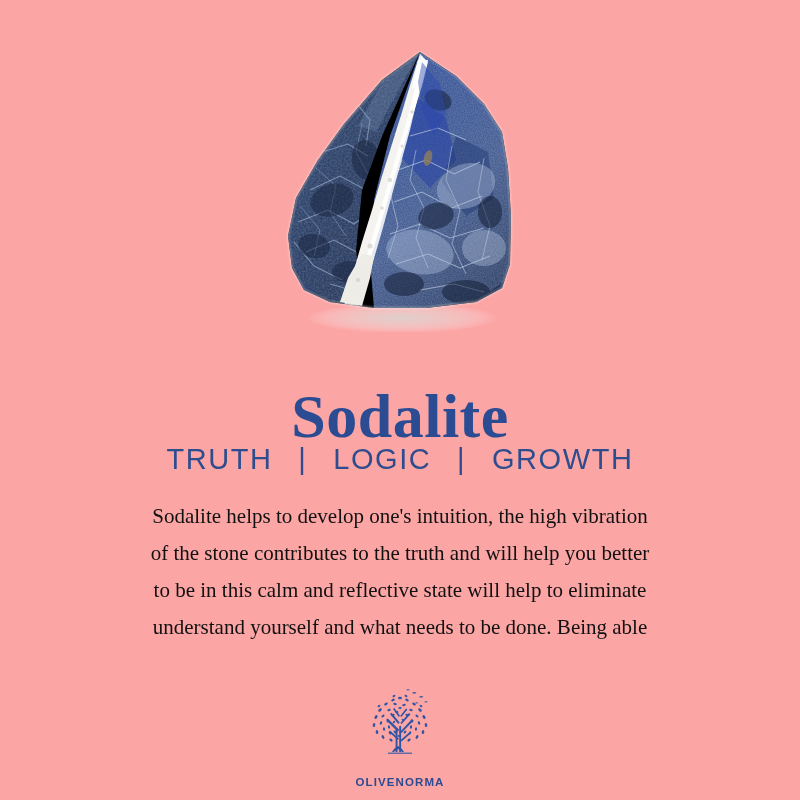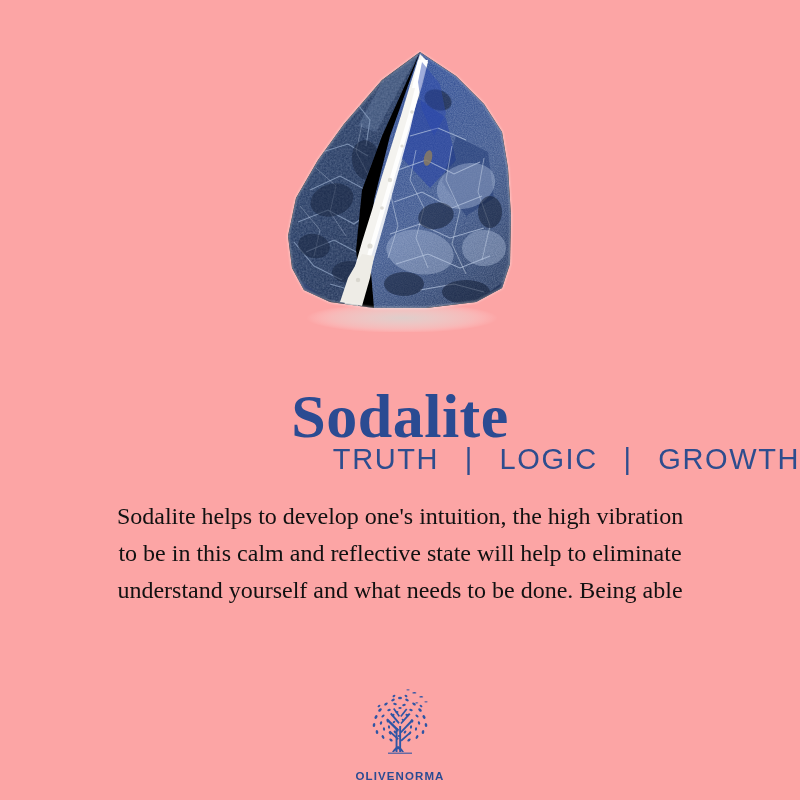--- a/index.html
+++ b/index.html
@@ -56,21 +56,21 @@
     color: #2b4b92;
     white-space: nowrap;
   }
 
   
   .keywords {
     position: absolute;
     left: 0;
     top: 440px;
     width: 800px;
-    text-align: right;
+    text-align: center;
     font-family: "Liberation Sans", "DejaVu Sans", sans-serif;
     font-size: 29px;
     font-weight: 400;
     line-height: 38px;
     letter-spacing: 1.6px;
     color: #2e4d8e;
     white-space: nowrap;
   }
   .keywords .sep {
     display: inline-block;
@@ -80,21 +80,21 @@
   }
 
   
   .description {
     position: absolute;
     left: 20px;
     top: 498px;
     width: 760px;
     text-align: center;
     font-family: "Liberation Serif", "DejaVu Serif", serif;
-    font-size: 24px;
+    font-size: 21px;
     line-height: 37px;
     color: #111111;
   }
   .description .line {
     display: block;
     white-space: nowrap;
   }
 
   
   .logo {
@@ -105,21 +105,21 @@
     text-align: center;
   }
   .logo-mark {
     display: block;
     margin: 0 auto;
     width: 76px;
     height: 72px;
   }
   .logo-word {
     display: block;
-    margin-top: 10px;
+    margin-top: 16px;
     font-family: "Liberation Sans", "DejaVu Sans", sans-serif;
     font-size: 11.5px;
     font-weight: 700;
     letter-spacing: 1.1px;
     color: #2b4b92;
   }
 </style>
 </head>
 <body>
 
@@ -311,20 +311,21 @@
   <div class="keywords">
     <span>TRUTH</span>
     <span class="sep">|</span>
     <span>LOGIC</span>
     <span class="sep">|</span>
     <span>GROWTH</span>
   </div>
 
   <div class="description">
     <span class="line">Sodalite helps to develop one's intuition, the high vibration</span>
+    <span class="line">of the stone contributes to the truth and will help you better</span>
     <span class="line">to be in this calm and reflective state will help to eliminate</span>
     <span class="line">understand yourself and what needs to be done. Being able</span>
   </div>
 
   <div class="logo">
     <svg class="logo-mark" viewBox="0 0 76 72" aria-hidden="true">
       <g fill="#2f55a4">
 
         <path d="M50,5 q2.4,-2 4.6,0 q-2.4,1 -4.6,0 Z"></path>
         <path d="M57,9 q2.2,-1.9 4.4,0 q-2.2,1 -4.4,0 Z"></path>

